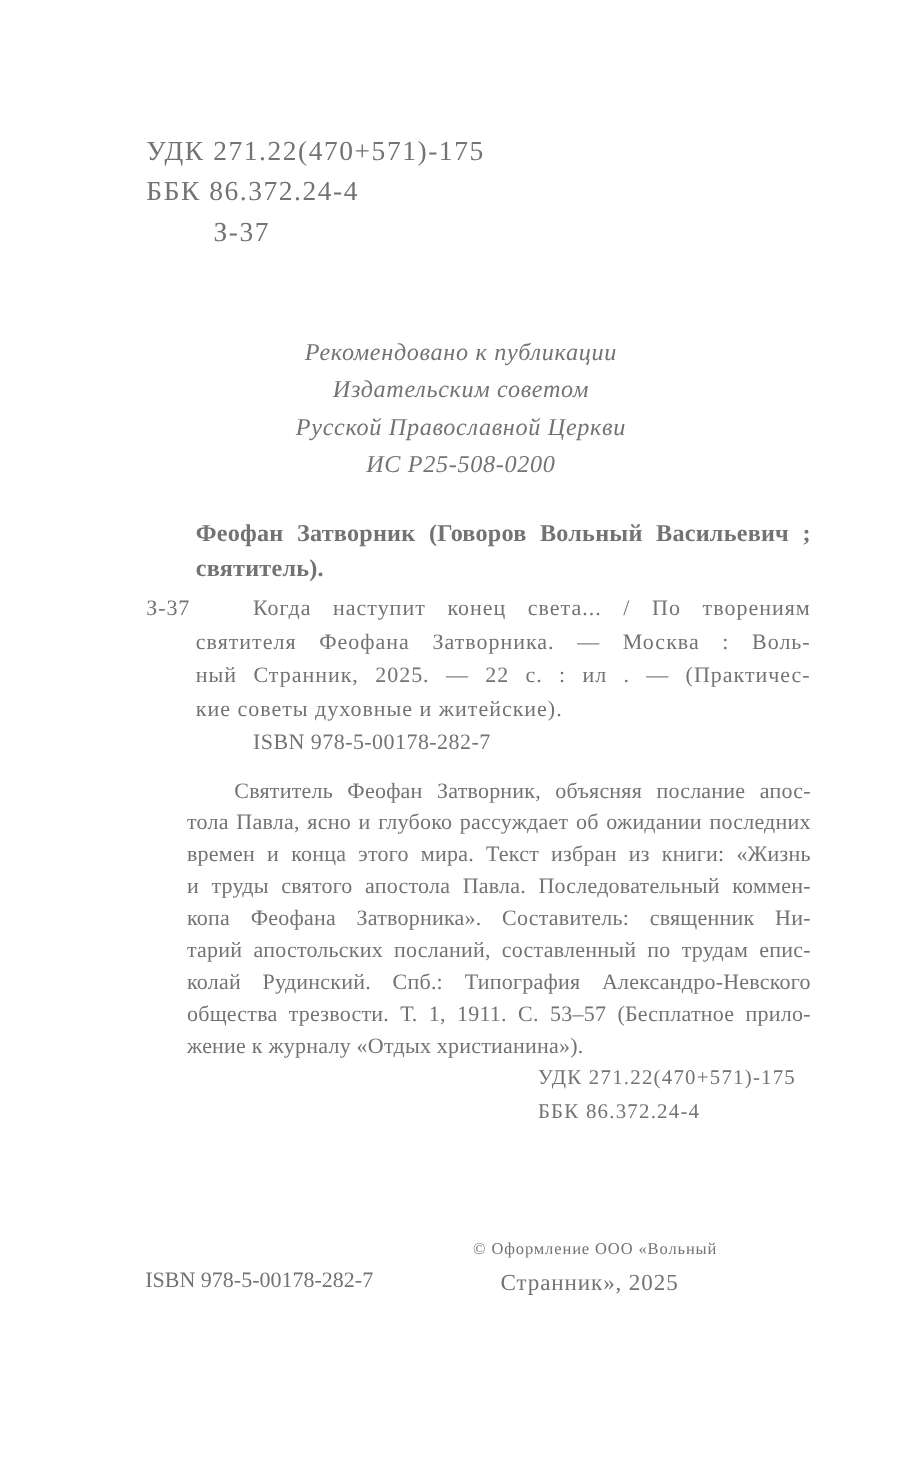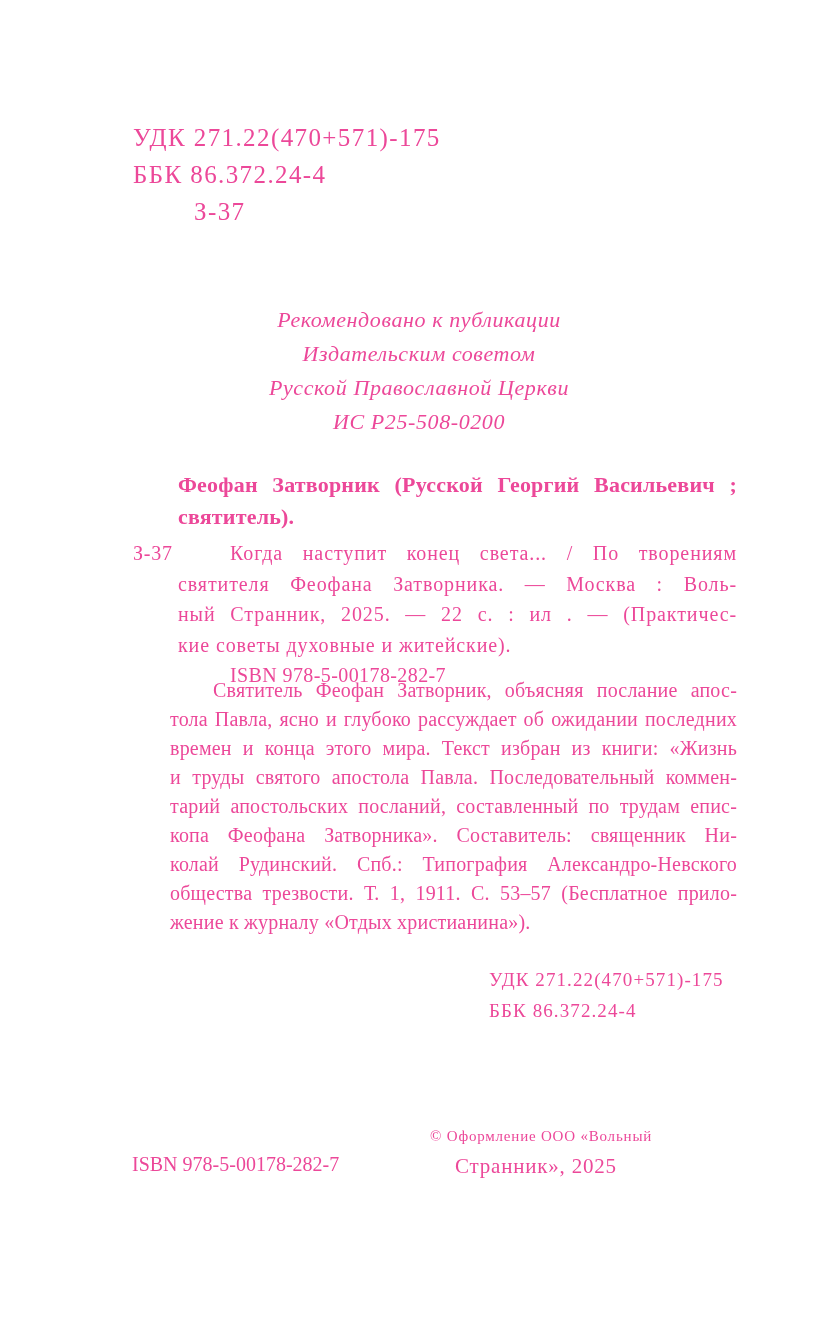--- a/index.html
+++ b/index.html
@@ -6,21 +6,21 @@
     margin: 0;
     padding: 0;
     background: #ffffff;
   }
   .page {
     position: relative;
     width: 837px;
     height: 1339px;
     background: #ffffff;
     font-family: "Liberation Serif", serif;
-    color: #ec4899;
+    color: #737373;
     overflow: hidden;
   }
 
   
   .top-codes {
     position: absolute;
     left: 133px;
     top: 119px;
     font-size: 25px;
     line-height: 37px;
@@ -67,21 +67,21 @@
     line-height: 30.5px;
   }
   .ind { margin-left: 97px; }
   .bodyline { margin-left: 45px; }
   .isbn-line { margin-left: 97px; line-height: 30.5px; letter-spacing: 0.4px; }
 
   
   .annotation {
     position: absolute;
     left: 133px;
-    top: 676px;
+    top: 705px;
     width: 604px;
     font-size: 20px;
     line-height: 29px;
     letter-spacing: 0.2px;
   }
   .annotation .line { margin-left: 37px; }
   .annotation .first { margin-left: 80px; }
 
   
   .bottom-codes {
@@ -135,39 +135,39 @@
   </div>
 
   <div class="recommendation">
     <div>Рекомендовано к публикации</div>
     <div>Издательским советом</div>
     <div>Русской Православной Церкви</div>
     <div>ИС Р25-508-0200</div>
   </div>
 
   <div class="catalog">
-    <div class="author jl">Феофан Затворник (Русской Георгий Васильевич ;</div>
+    <div class="author jl">Феофан Затворник (Говоров Вольный Васильевич ;</div>
     <div class="author">святитель).</div>
     <div class="bib-first">
       <span class="hang">З-37</span>
       <div class="ind bib jl">Когда наступит конец света... / По творениям</div>
     </div>
     <div class="bodyline bib jl">святителя Феофана Затворника. — Москва : Воль-</div>
     <div class="bodyline bib jl">ный Странник, 2025. — 22 с. : ил . — (Практичес-</div>
     <div class="bodyline bib">кие советы духовные и житейские).</div>
     <div class="isbn-line">ISBN 978-5-00178-282-7</div>
   </div>
 
   <div class="annotation">
     <div class="first jl">Святитель Феофан Затворник, объясняя послание апос-</div>
     <div class="line jl">тола Павла, ясно и глубоко рассуждает об ожидании последних</div>
     <div class="line jl">времен и конца этого мира. Текст избран из книги: «Жизнь</div>
     <div class="line jl">и труды святого апостола Павла. Последовательный коммен-</div>
+    <div class="line jl">копа Феофана Затворника». Составитель: священник Ни-</div>
     <div class="line jl">тарий апостольских посланий, составленный по трудам епис-</div>
-    <div class="line jl">копа Феофана Затворника». Составитель: священник Ни-</div>
     <div class="line jl">колай Рудинский. Спб.: Типография Александро-Невского</div>
     <div class="line jl">общества трезвости. Т. 1, 1911. С. 53–57 (Бесплатное прило-</div>
     <div class="line">жение к журналу «Отдых христианина»).</div>
   </div>
 
   <div class="bottom-codes">
     <div>УДК 271.22(470+571)-175</div>
     <div>ББК 86.372.24-4</div>
   </div>
 

